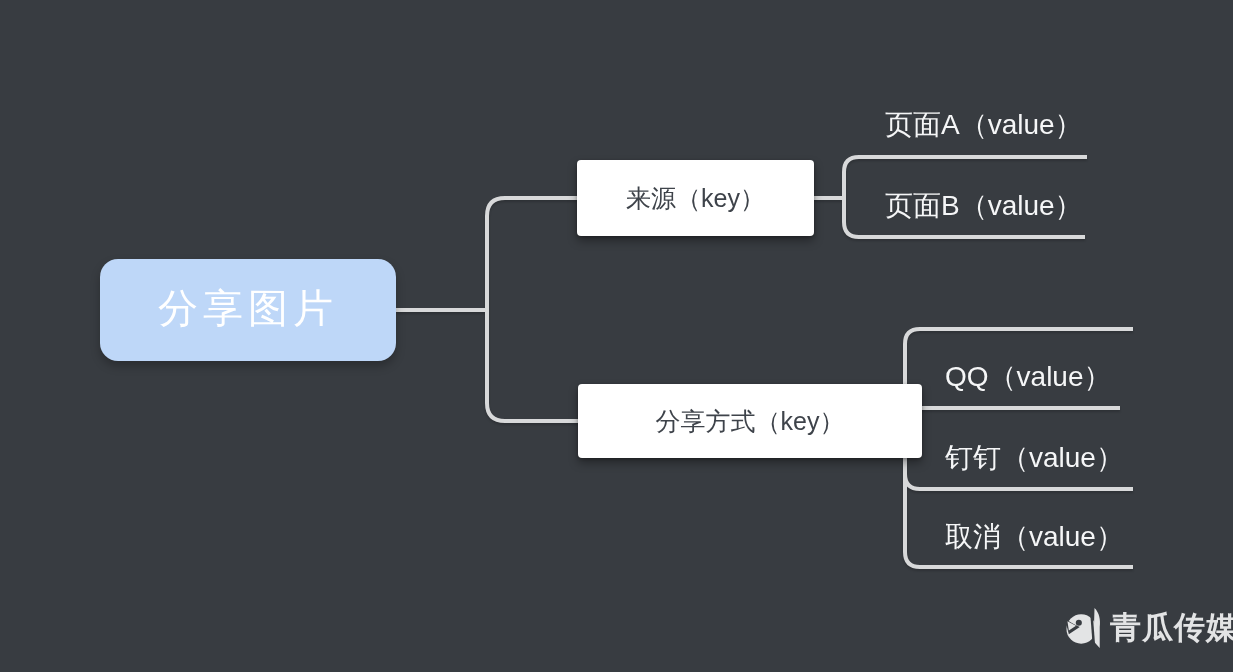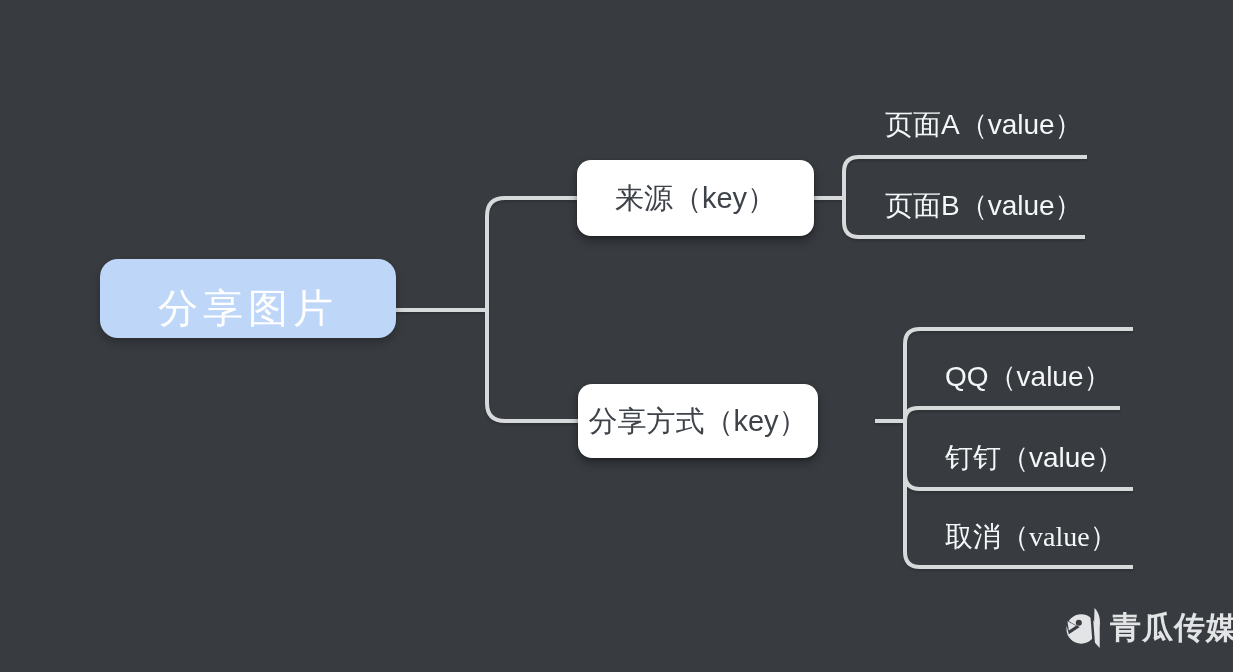--- a/index.html
+++ b/index.html
@@ -24,42 +24,42 @@
     position:absolute;left:0;top:0;width:1233px;height:672px;
     filter:drop-shadow(0 2px 1px rgba(0,0,0,0.18));
   }
   svg.connectors path{
     fill:none;stroke:var(--connector);stroke-width:4;stroke-linejoin:round;stroke-linecap:butt;
   }
   .node{
     position:absolute;text-align:center;white-space:nowrap;
   }
   .node.root{
-    left:100px;top:259px;width:296px;height:79px;
+    left:100px;top:259px;width:296px;height:102px;
     background:var(--root-fill);border-radius:18px;
     color:var(--root-text);font-size:40px;letter-spacing:5px;line-height:98px;
     box-shadow:0 5px 10px rgba(0,0,0,0.25);
   }
   .node.key{
-    background:var(--key-fill);border-radius:14px;
-    color:var(--key-text);font-size:29px;
+    background:var(--key-fill);border-radius:4px;
+    color:var(--key-text);font-size:25px;
     box-shadow:0 5px 10px rgba(0,0,0,0.35),0 1px 3px rgba(0,0,0,0.25);
   }
   .node.key.source{left:577px;top:160px;width:237px;height:76px;line-height:76px;}
-  .node.key.share{left:578px;top:384px;width:240px;height:74px;line-height:74px;}
+  .node.key.share{left:578px;top:384px;width:344px;height:74px;line-height:74px;}
   .value-label{
     position:absolute;height:40px;line-height:40px;
     color:var(--value-text);font-size:28px;white-space:nowrap;text-align:right;
   }
   .value-label.page-a{left:885px;top:105px;}
   .value-label.page-b{left:885px;top:186px;}
   .value-label.wechat{left:945px;top:278px;}
   .value-label.qq{left:945px;top:357px;}
   .value-label.dingtalk{left:945px;top:438px;}
-  .value-label.cancel{left:945px;top:517px;font-family:Liberation Serif, serif;}
+  .value-label.cancel{left:945px;top:517px;}
   .brand{
     position:absolute;left:1066px;top:606px;height:44px;
     display:flex;align-items:center;gap:6px;color:var(--brand-color);
   }
   .brand .logo{width:38px;height:44px;display:block;}
   .brand .name{
     font-size:31px;font-weight:700;letter-spacing:1px;line-height:44px;white-space:nowrap;
   }
 </style>
 </head>

